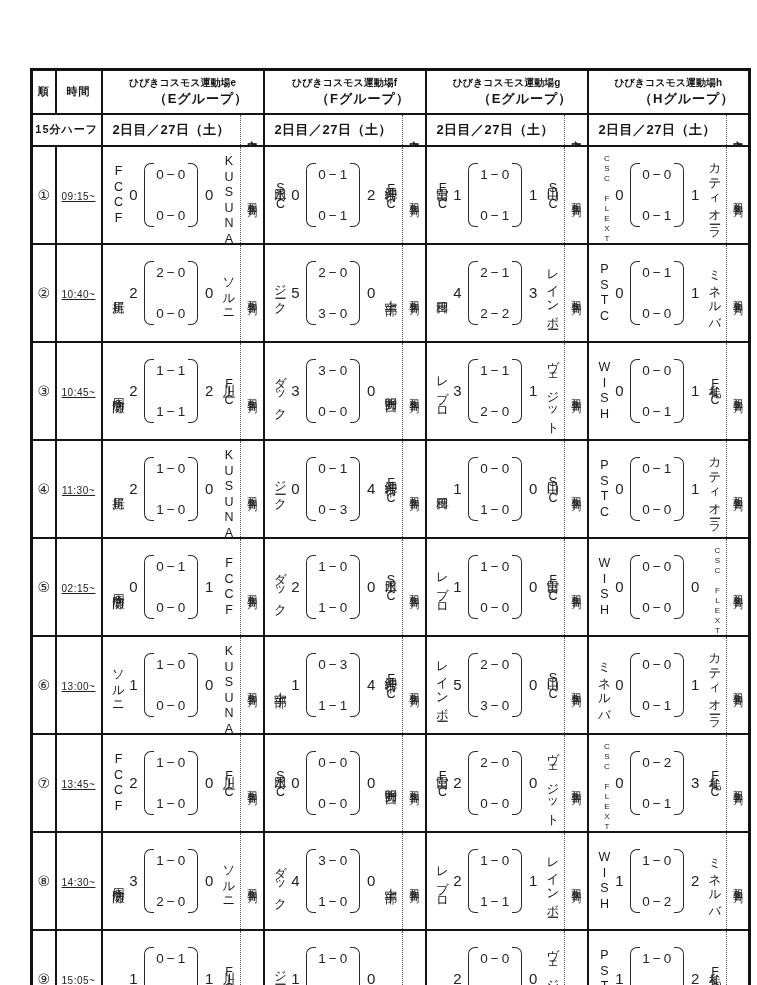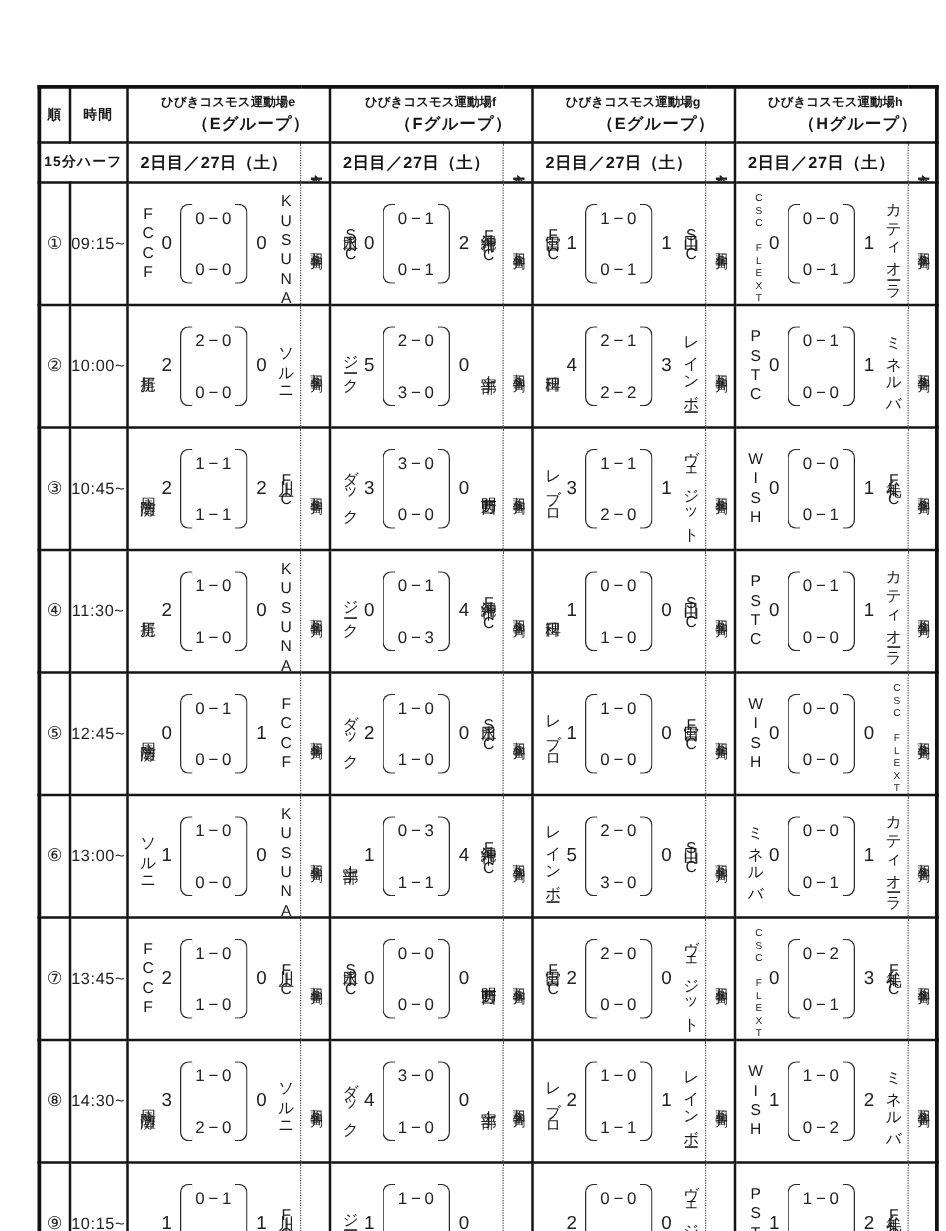--- a/index.html
+++ b/index.html
@@ -42,21 +42,21 @@
   .ref-cell { border-left: 1px dotted #555; }
   .m-cell { border-right: 1px dotted #555; }
   .vtext {
     writing-mode: vertical-rl;
     text-orientation: upright;
     display: inline-block;
     line-height: 1;
   }
   .ref-label { font-size: 10px; letter-spacing: 1.5px; color: #222; }
   .rank-badge { font-size: 14px; color: #222; }
-  .time-label { font-size: 13px; letter-spacing: 0.5px; color: #222; white-space: nowrap; }
+  .time-label { font-size: 10px; letter-spacing: 0.5px; color: #222; white-space: nowrap; text-decoration: underline; }
   .match {
     display: flex;
     align-items: center;
     justify-content: space-between;
     height: 100%;
     padding: 0 5px;
   }
   .team {
     writing-mode: vertical-rl;
     text-orientation: upright;
@@ -219,21 +219,21 @@
       <span class="score">1</span>
       <span class="team">カティオーラ</span>
     </div>
   </td>
   <td class="ref-cell">
     <span class="vtext ref-label">相互審判</span>
   </td>
 </tr>
         <tr>
     <td><span class="rank-badge">②</span></td>
-    <td><span class="time-label">10:00~</span></td>
+    <td><span class="time-label">10:40~</span></td>
 
   <td class="m-cell">
     <div class="match">
       <span class="team">折尾</span>
       <span class="score">2</span>
       <span class="bracket">
         <span class="half">2−0</span>
         <span class="half">0−0</span>
       </span>
       <span class="score">0</span>
@@ -423,21 +423,21 @@
       <span class="score">1</span>
       <span class="team">カティオーラ</span>
     </div>
   </td>
   <td class="ref-cell">
     <span class="vtext ref-label">相互審判</span>
   </td>
 </tr>
         <tr>
     <td><span class="rank-badge">⑤</span></td>
-    <td><span class="time-label">12:45~</span></td>
+    <td><span class="time-label">02:15~</span></td>
 
   <td class="m-cell">
     <div class="match">
       <span class="team">周防灘</span>
       <span class="score">0</span>
       <span class="bracket">
         <span class="half">0−1</span>
         <span class="half">0−0</span>
       </span>
       <span class="score">1</span>
@@ -695,21 +695,21 @@
       <span class="score">2</span>
       <span class="team">ミネルバ</span>
     </div>
   </td>
   <td class="ref-cell">
     <span class="vtext ref-label">相互審判</span>
   </td>
 </tr>
         <tr>
     <td><span class="rank-badge">⑨</span></td>
-    <td><span class="time-label">10:15~</span></td>
+    <td><span class="time-label">15:05~</span></td>
 
   <td class="m-cell">
     <div class="match">
       <span class="team">折尾</span>
       <span class="score">1</span>
       <span class="bracket">
         <span class="half">0−1</span>
         <span class="half">1−0</span>
       </span>
       <span class="score">1</span>

